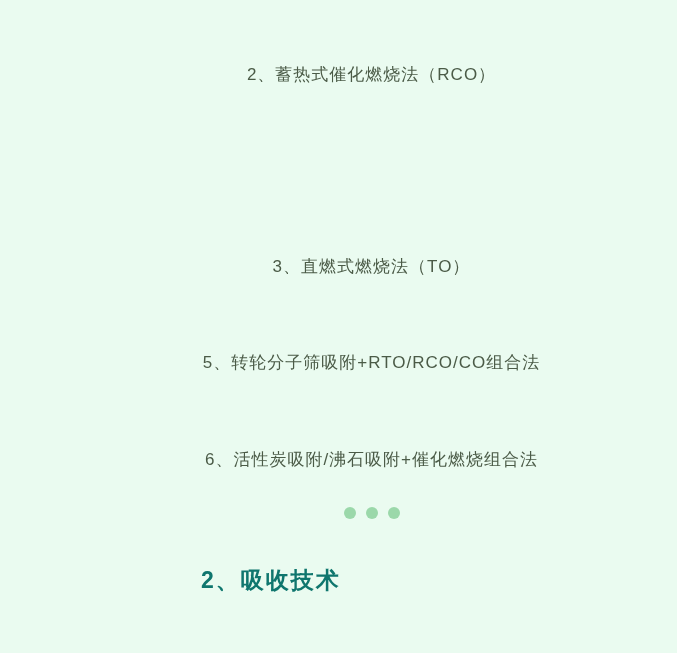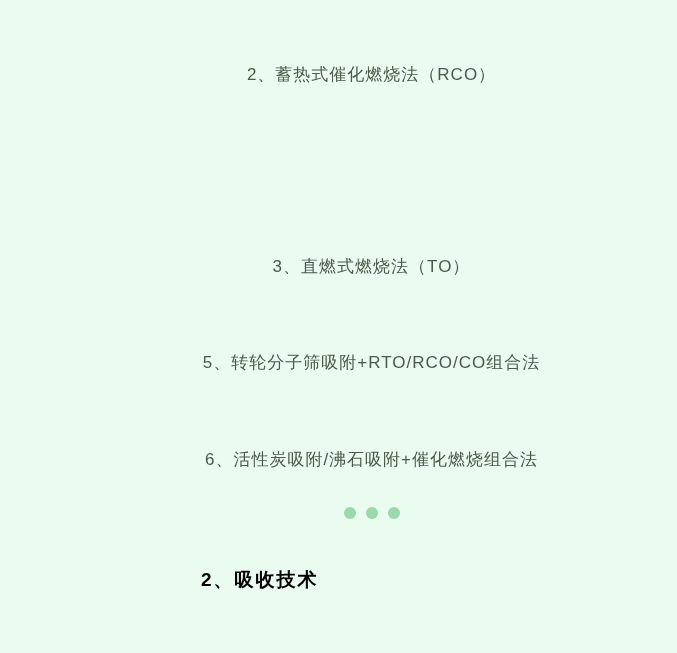--- a/index.html
+++ b/index.html
@@ -47,25 +47,25 @@
   .dot {
     width: 12px;
     height: 12px;
     border-radius: 50%;
     background: #9bd8aa;
   }
   .section-heading {
     position: absolute;
     top: 566px;
     left: 167px;
-    font-size: 19px;
+    font-size: 23px;
     line-height: 28px;
     font-weight: bold;
     letter-spacing: 2px;
-    color: #000000;
+    color: #0f766e;
     white-space: nowrap;
   }
 </style>
 </head>
 <body>
 
 <div class="page">
 
   <div class="doc-line line-1">2、蓄热式催化燃烧法（RCO）</div>
 

